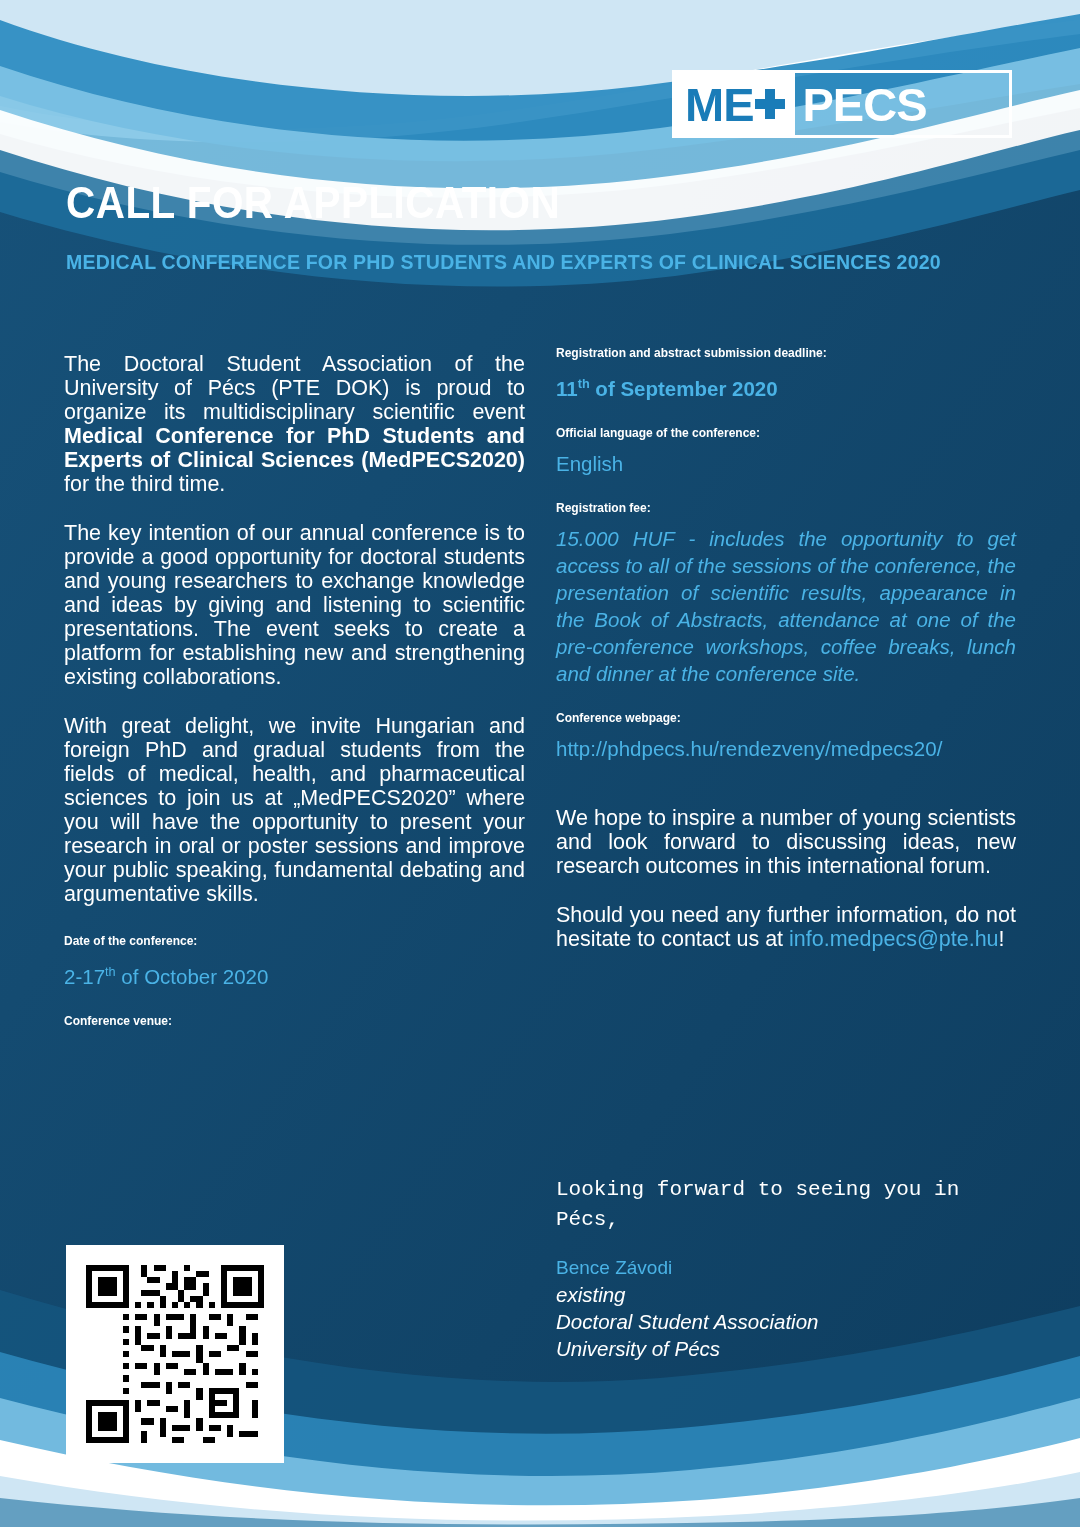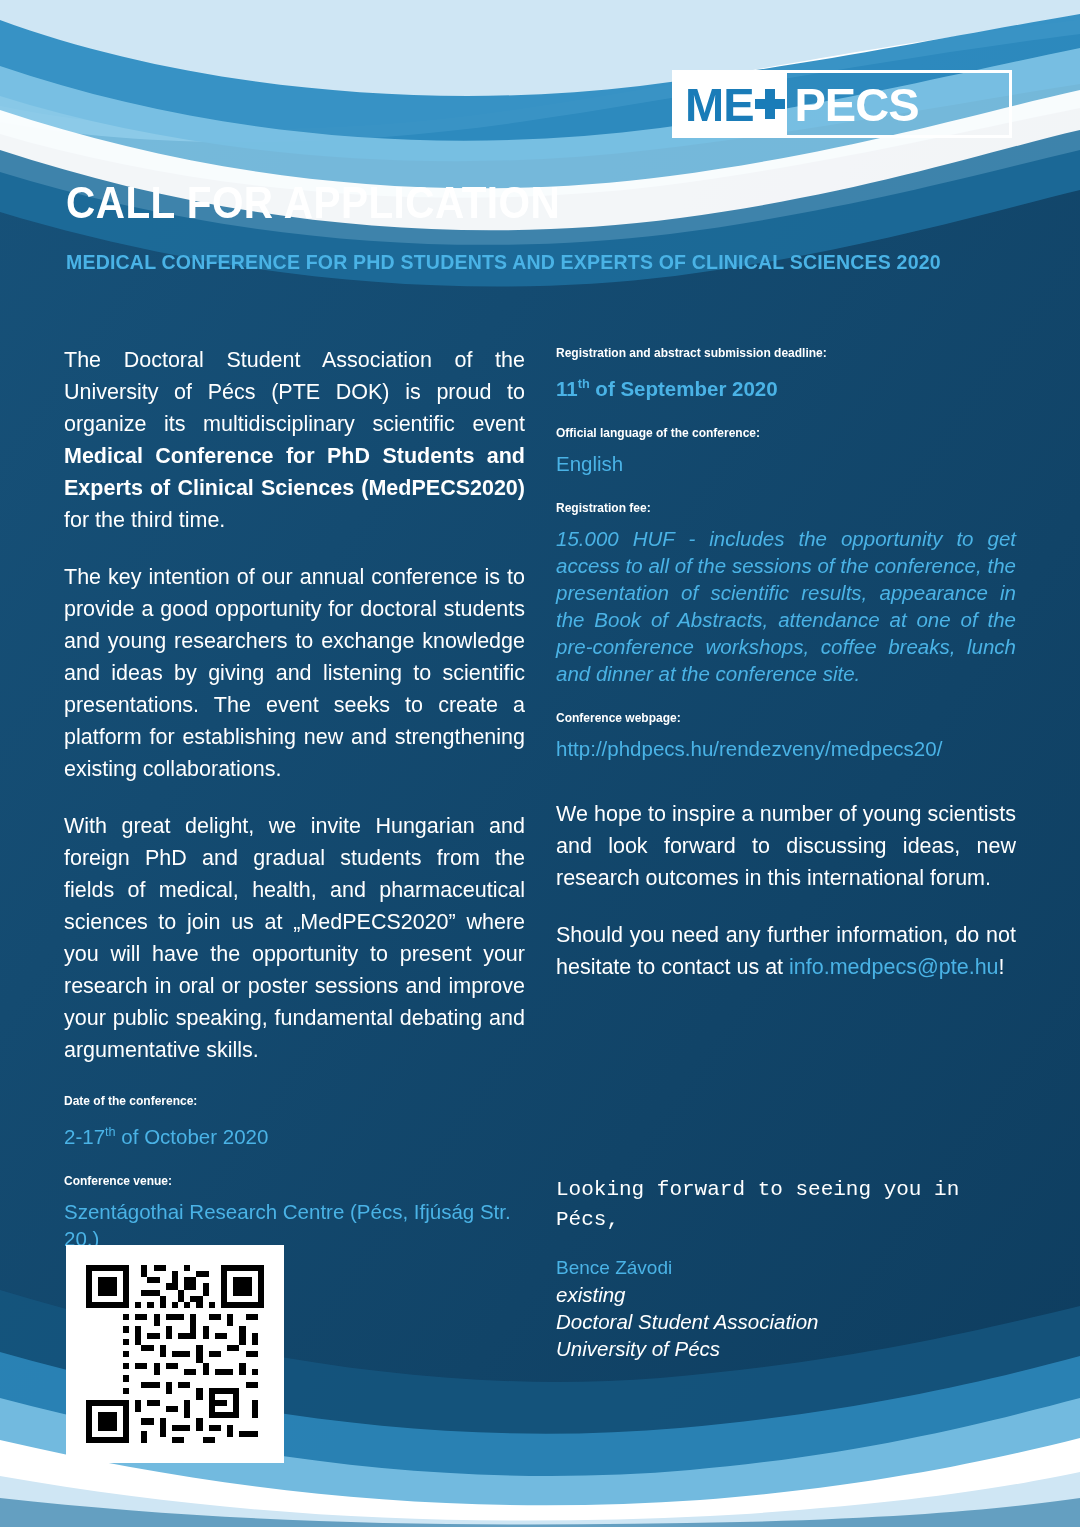--- a/index.html
+++ b/index.html
@@ -41,21 +41,21 @@
     align-items: stretch;
   }
   .logo-left {
     background: #ffffff;
     color: #1a7cb8;
     font-size: 47px;
     font-weight: bold;
     letter-spacing: -1px;
     display: flex;
     align-items: center;
-    padding: 0 1px 0 10px;
+    padding: 0 9px 0 10px;
     font-family: "Liberation Sans", sans-serif;
   }
   .logo-cross {
     display: inline-block;
     position: relative;
     width: 30px;
     height: 30px;
     margin: 0 1px;
   }
   .logo-cross::before,
@@ -114,22 +114,22 @@
   .col-right {
     position: absolute;
     left: 556px;
     top: 340px;
     width: 460px;
   }
 
   p.body {
     color: #ffffff;
     font-size: 21.5px;
-    line-height: 32px;
-    margin: 4px 0 25px 0;
+    line-height: 24px;
+    margin: 12px 0 25px 0;
     text-align: justify;
   }
   p.body.last { margin-bottom: 0; }
   .b { font-weight: bold; }
 
   .label {
     color: #ffffff;
     font-size: 12px;
     font-weight: bold;
     margin: 0 0 4px 0;
@@ -245,21 +245,20 @@
     <p class="body">The key intention of our annual conference is to provide a good opportunity for doctoral students and young researchers to exchange knowledge and ideas by giving and listening to scientific presentations. The event seeks to create a platform for establishing new and strengthening existing collaborations.</p>
 
     <p class="body last">With great delight, we invite Hungarian and foreign PhD and gradual students from the fields of medical, health, and pharmaceutical sciences to join us at „MedPECS2020” where you will have the opportunity to present your research in oral or poster sessions and improve your public speaking, fundamental debating and argumentative skills.</p>
 
     <div class="spacer-22"></div>
 
     <p class="label">Date of the conference:</p>
     <p class="value"><span>2-17</span><sup>th</sup><span> of October 2020</span></p>
 
     <p class="label">Conference venue:</p>
-    <p class="value last">Szentágothai Research Centre (Pécs, Ifjúság Str. 20.)</p>
   </div>
 
   <div class="col-right">
     <p class="label">Registration and abstract submission deadline:</p>
     <p class="value"><span class="b">11</span><sup class="b">th</sup><span class="b"> of September 2020</span></p>
 
     <p class="label">Official language of the conference:</p>
     <p class="value">English</p>
 
     <p class="label">Registration fee:</p>

